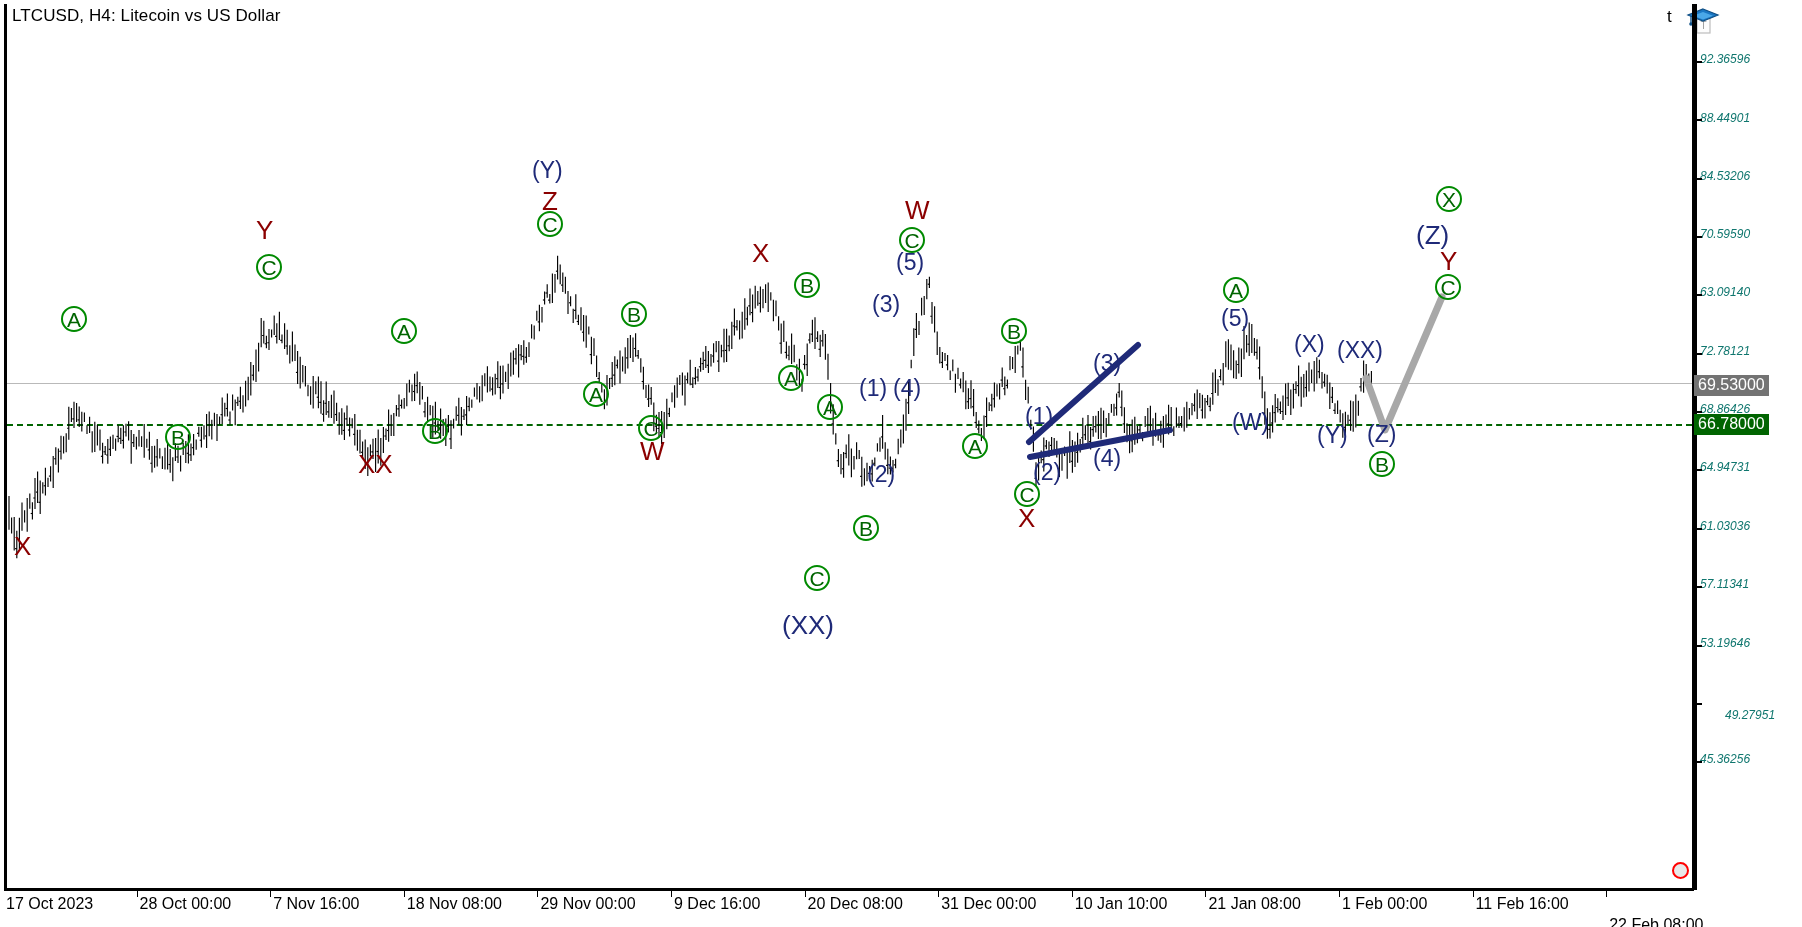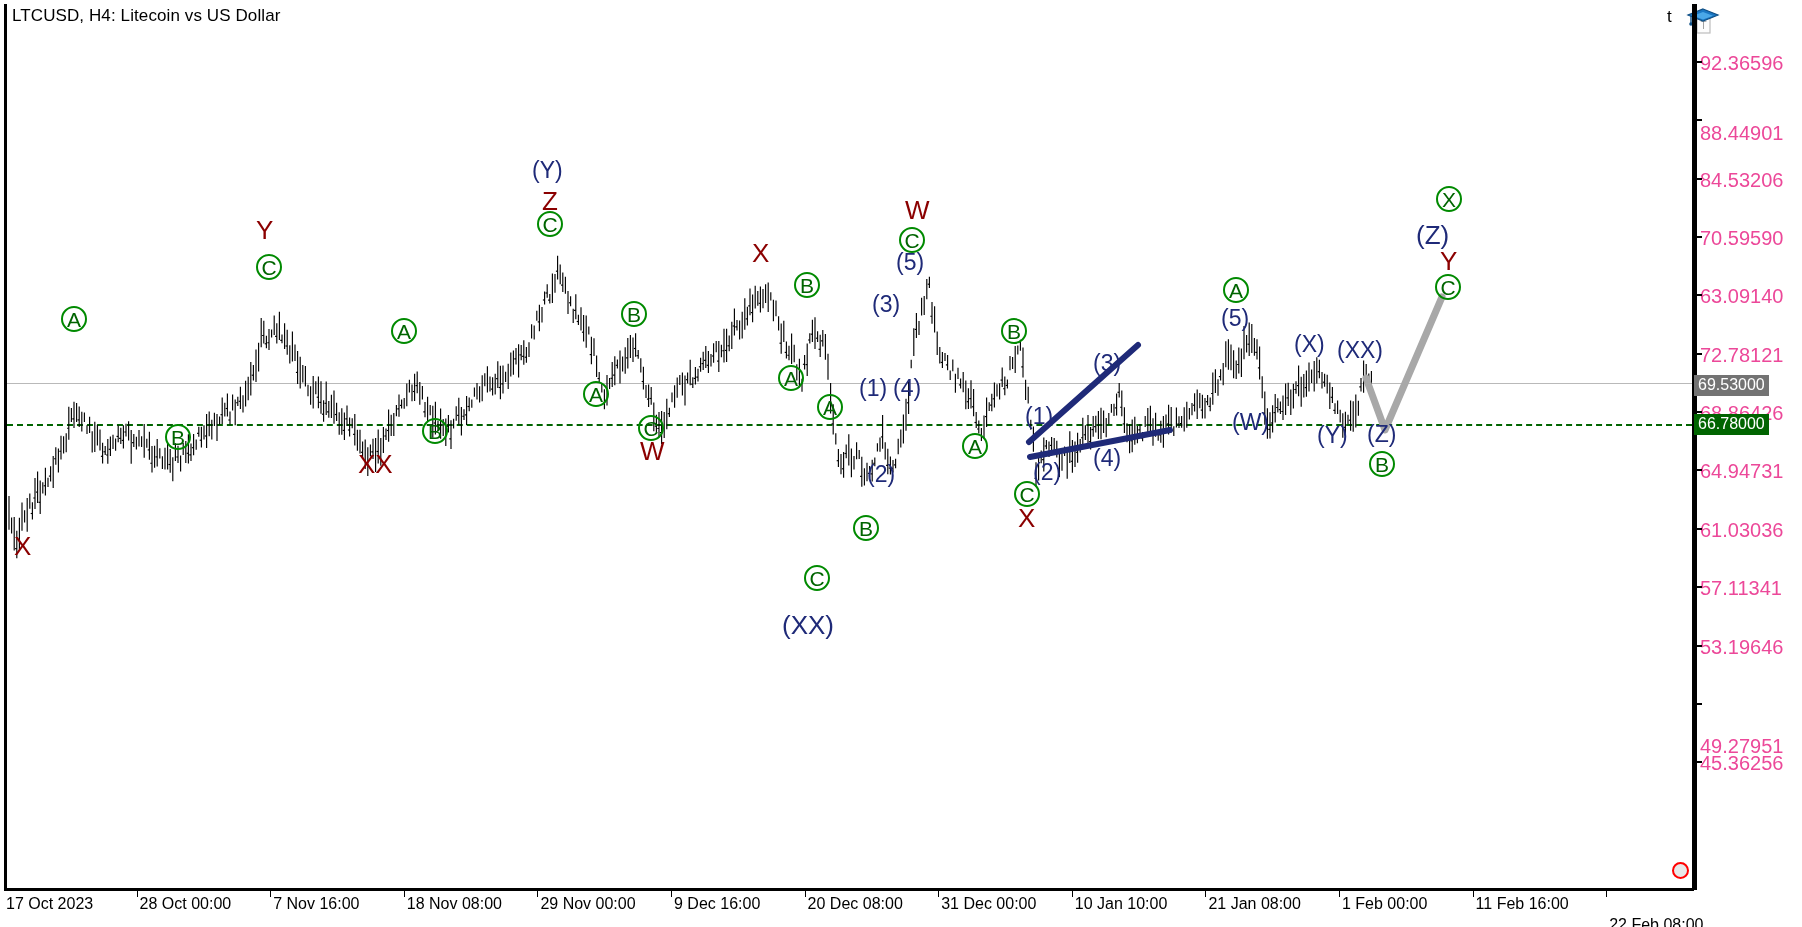--- a/index.html
+++ b/index.html
@@ -24,21 +24,21 @@
   
   #chart-title{
     position:absolute;left:12px;top:6px;font-size:17px;color:#000;
     white-space:nowrap;letter-spacing:.1px;
   }
   
   #tool-letter{position:absolute;left:1667px;top:7px;font-size:17px;color:#000;}
   #grad-cap{position:absolute;left:1686px;top:4px;width:34px;height:34px;}
   
   .price-tick{
-    position:absolute;left:1700px;font-size:20px;color:#ec4899;white-space:nowrap;
+    position:absolute;left:1700px;font-size:12px;color:#0f766e;white-space:nowrap;font-style:italic;
   }
   .price-badge{
     position:absolute;left:1694px;font-size:16px;color:#fff;
     padding:1px 4px 2px 4px;white-space:nowrap;
   }
   
   .time-tick{
     position:absolute;top:895px;font-size:16px;color:#000;white-space:nowrap;
   }
   .time-mark{position:absolute;top:888px;width:1px;height:9px;background:#000;}
@@ -905,41 +905,41 @@
       <div class="wlab green-circ" style="left: 1369px; top: 451px;">B</div>
       <div class="wlab green-circ" style="left: 1436px; top: 186px;">X</div>
       <div class="wlab navy-lab-big" style="left: 1416px; top: 222px;">(Z)</div>
       <div class="wlab red-lab" style="left: 1440px; top: 248px;">Y</div>
       <div class="wlab green-circ" style="left: 1435px; top: 274px;">C</div>
     </div>
 
   <div id="price-axis">
       <div class="price-tick" style="top: 52px;">92.36596</div>
       <div style="position: absolute; left: 1697px; top: 61px; width: 5px; height: 2px; background: rgb(0, 0, 0);"></div>
-      <div class="price-tick" style="top: 122px;">88.44901</div>
+      <div class="price-tick" style="top: 111px;">88.44901</div>
       <div style="position: absolute; left: 1697px; top: 119.35px; width: 5px; height: 2px; background: rgb(0, 0, 0);"></div>
       <div class="price-tick" style="top: 168.7px;">84.53206</div>
       <div style="position: absolute; left: 1697px; top: 177.7px; width: 5px; height: 2px; background: rgb(0, 0, 0);"></div>
       <div class="price-tick" style="top: 227.05px;">70.59590</div>
       <div style="position: absolute; left: 1697px; top: 236.05px; width: 5px; height: 2px; background: rgb(0, 0, 0);"></div>
       <div class="price-tick" style="top: 285.4px;">63.09140</div>
       <div style="position: absolute; left: 1697px; top: 294.4px; width: 5px; height: 2px; background: rgb(0, 0, 0);"></div>
       <div class="price-tick" style="top: 343.75px;">72.78121</div>
       <div style="position: absolute; left: 1697px; top: 352.75px; width: 5px; height: 2px; background: rgb(0, 0, 0);"></div>
       <div class="price-tick" style="top: 402.1px;">68.86426</div>
       <div style="position: absolute; left: 1697px; top: 411.1px; width: 5px; height: 2px; background: rgb(0, 0, 0);"></div>
       <div class="price-tick" style="top: 460.45px;">64.94731</div>
       <div style="position: absolute; left: 1697px; top: 469.45px; width: 5px; height: 2px; background: rgb(0, 0, 0);"></div>
       <div class="price-tick" style="top: 518.8px;">61.03036</div>
       <div style="position: absolute; left: 1697px; top: 527.8px; width: 5px; height: 2px; background: rgb(0, 0, 0);"></div>
       <div class="price-tick" style="top: 577.15px;">57.11341</div>
       <div style="position: absolute; left: 1697px; top: 586.15px; width: 5px; height: 2px; background: rgb(0, 0, 0);"></div>
       <div class="price-tick" style="top: 635.5px;">53.19646</div>
       <div style="position: absolute; left: 1697px; top: 644.5px; width: 5px; height: 2px; background: rgb(0, 0, 0);"></div>
-      <div class="price-tick" style="top: 735px;">49.27951</div>
+      <div class="price-tick" style="top: 708px; margin-left: 25px;">49.27951</div>
       <div style="position: absolute; left: 1697px; top: 702.85px; width: 5px; height: 2px; background: rgb(0, 0, 0);"></div>
       <div class="price-tick" style="top: 752.2px;">45.36256</div>
       <div style="position: absolute; left: 1697px; top: 761.2px; width: 5px; height: 2px; background: rgb(0, 0, 0);"></div>
       <div class="price-badge" style="top: 375px; background: #737373;">69.53000</div>
       <div class="price-badge" style="top: 414px; background: rgb(0, 100, 0);">66.78000</div>
     </div>
 
   <div id="time-axis">
       <div class="time-tick" style="left: 6px;">17 Oct 2023</div>
       <div class="time-tick" style="left: 139.6px;">28 Oct 00:00</div>

